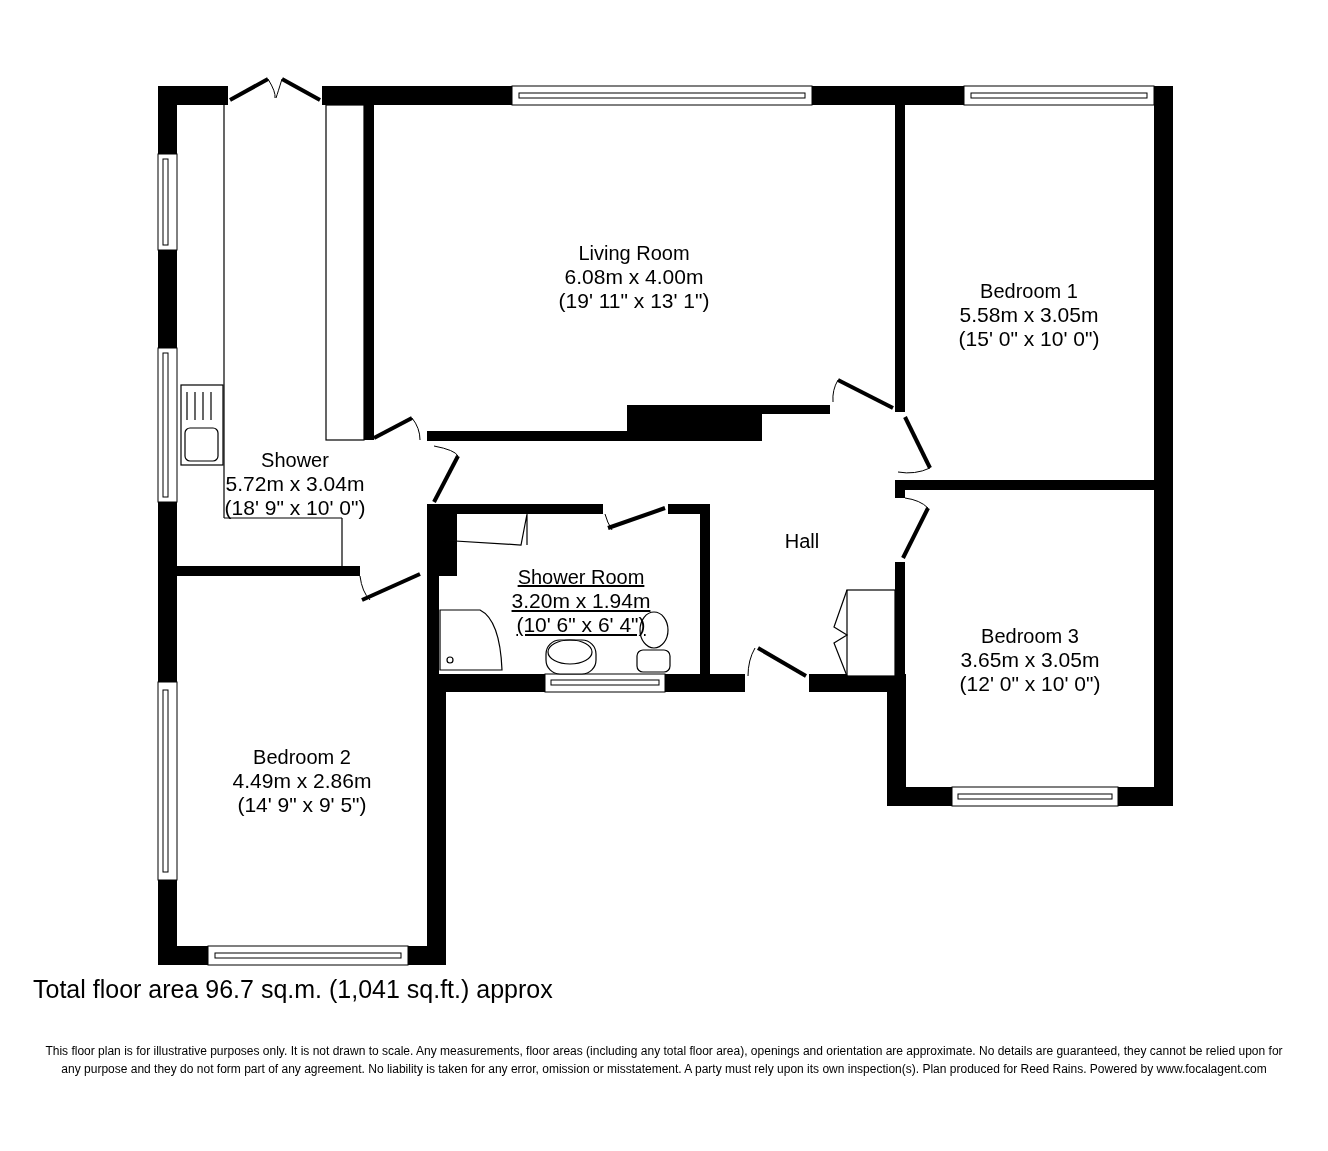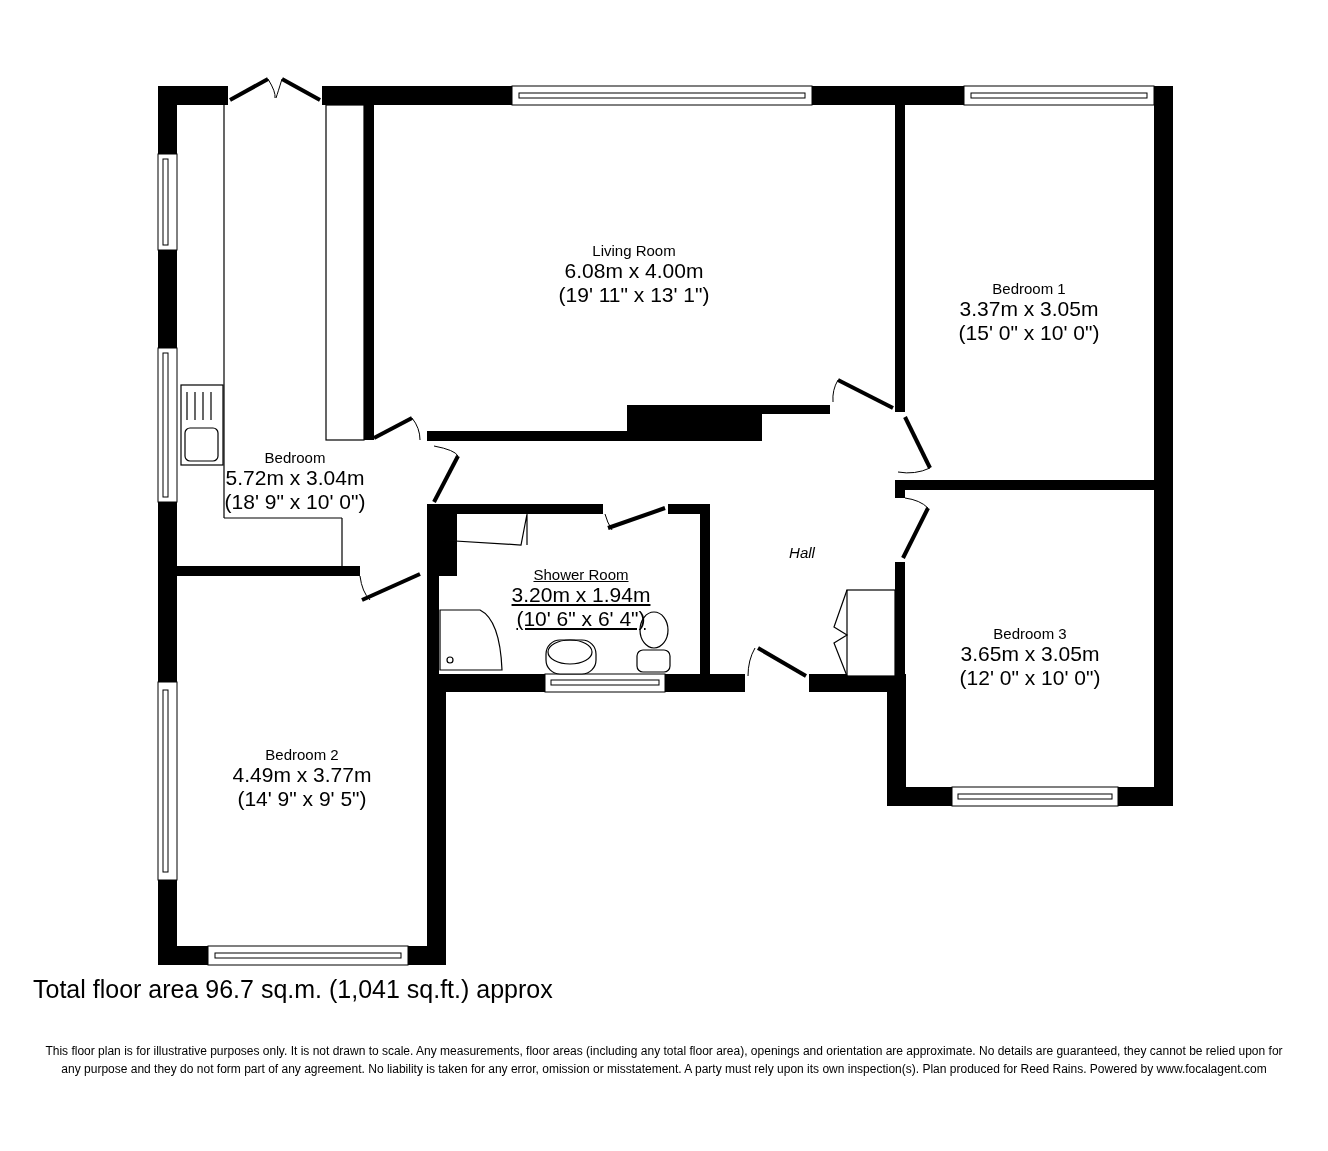--- a/index.html
+++ b/index.html
@@ -5,21 +5,21 @@
   html, body { margin:0; padding:0; background:#ffffff; }
   body { width:1328px; height:1151px; position:relative; overflow:hidden; font-family:"Liberation Sans", sans-serif; color:#000; }
   #plan { position:absolute; left:0; top:0; width:1328px; height:985px; }
   .wall { fill:#000; }
   .thin { stroke:#000; stroke-width:1.2; fill:none; }
   .door { stroke:#000; stroke-width:4; fill:none; }
   .arc { stroke:#000; stroke-width:1; fill:none; }
   .win { fill:#fff; stroke:#000; stroke-width:1; }
   .fix { fill:#fff; stroke:#000; stroke-width:1.2; }
   .label { position:absolute; text-align:center; transform:translateX(-50%); white-space:nowrap; line-height:1.15; }
-  .room-name { font-size:15px; display:block; }
+  .room-name { font-size:20px; display:block; }
   .room-dim { font-size:21px; display:block; }
   #total-area { position:absolute; left:33px; top:975px; font-size:25px; white-space:nowrap; }
   #disclaimer { position:absolute; left:40px; top:1042px; width:1248px; text-align:center; font-size:12px; line-height:18px; }
 </style>
 </head>
 <body>
 
 <svg id="plan" viewBox="0 0 1328 985" xmlns="http://www.w3.org/2000/svg">
 
   <g>
@@ -131,41 +131,41 @@
   </g>
 </svg>
 
 <div class="label" style="left:634px; top:242px;">
   <span class="room-name">Living Room</span>
   <span class="room-dim">6.08m x 4.00m</span>
   <span class="room-dim">(19' 11" x 13' 1")</span>
 </div>
 <div class="label" style="left:1029px; top:280px;">
   <span class="room-name">Bedroom 1</span>
-  <span class="room-dim">3.37m x 3.05m</span>
+  <span class="room-dim">5.58m x 3.05m</span>
   <span class="room-dim">(15' 0" x 10' 0")</span>
 </div>
 <div class="label" style="left:295px; top:449px;">
-  <span class="room-name">Bedroom</span>
+  <span class="room-name">Shower</span>
   <span class="room-dim">5.72m x 3.04m</span>
   <span class="room-dim">(18' 9" x 10' 0")</span>
 </div>
-<div class="label" style="left:802px; top:544px;font-style:italic;">
+<div class="label" style="left:802px; top:530px;">
   <span class="room-name">Hall</span>
 </div>
 <div class="label" style="left:581px; top:566px;text-decoration:underline;">
   <span class="room-name">Shower Room</span>
   <span class="room-dim">3.20m x 1.94m</span>
   <span class="room-dim">(10' 6" x 6' 4")</span>
 </div>
 <div class="label" style="left:1030px; top:625px;">
   <span class="room-name">Bedroom 3</span>
   <span class="room-dim">3.65m x 3.05m</span>
   <span class="room-dim">(12' 0" x 10' 0")</span>
 </div>
 <div class="label" style="left:302px; top:746px;">
   <span class="room-name">Bedroom 2</span>
-  <span class="room-dim">4.49m x 3.77m</span>
+  <span class="room-dim">4.49m x 2.86m</span>
   <span class="room-dim">(14' 9" x 9' 5")</span>
 </div>
 
 <div id="total-area">Total floor area 96.7 sq.m. (1,041 sq.ft.) approx</div>
 <div id="disclaimer">This floor plan is for illustrative purposes only. It is not drawn to scale. Any measurements, floor areas (including any total floor area), openings and orientation are approximate. No details are guaranteed, they cannot be relied upon for any purpose and they do not form part of any agreement. No liability is taken for any error, omission or misstatement. A party must rely upon its own inspection(s). Plan produced for Reed Rains. Powered by www.focalagent.com</div>
 
 </body></html>

